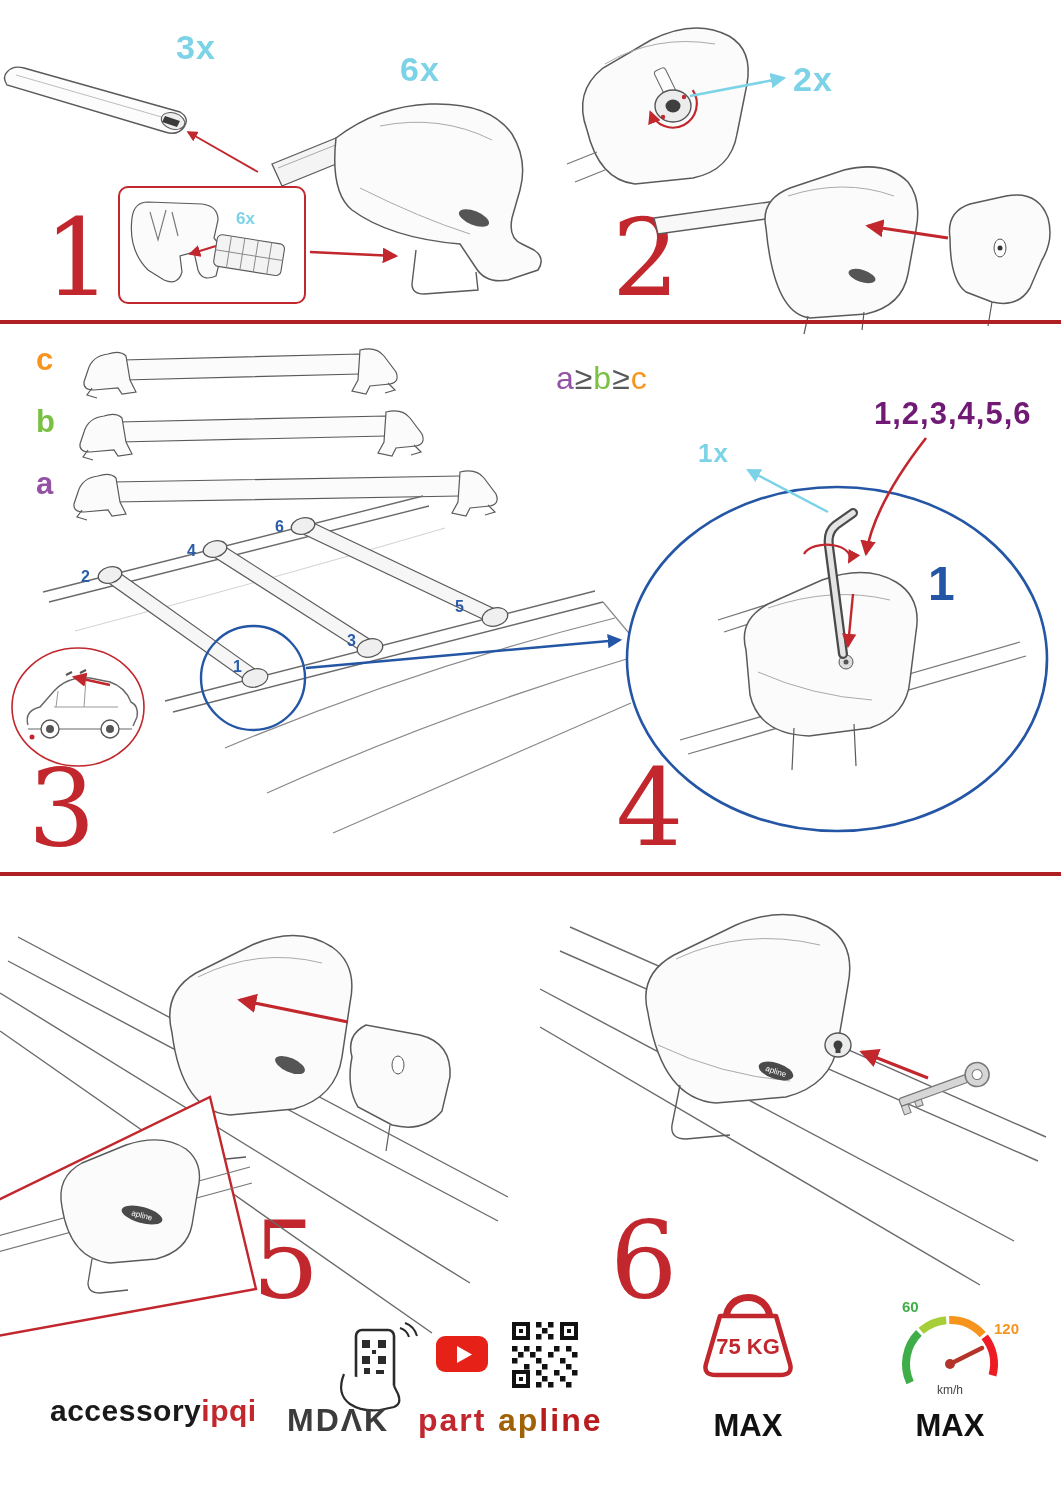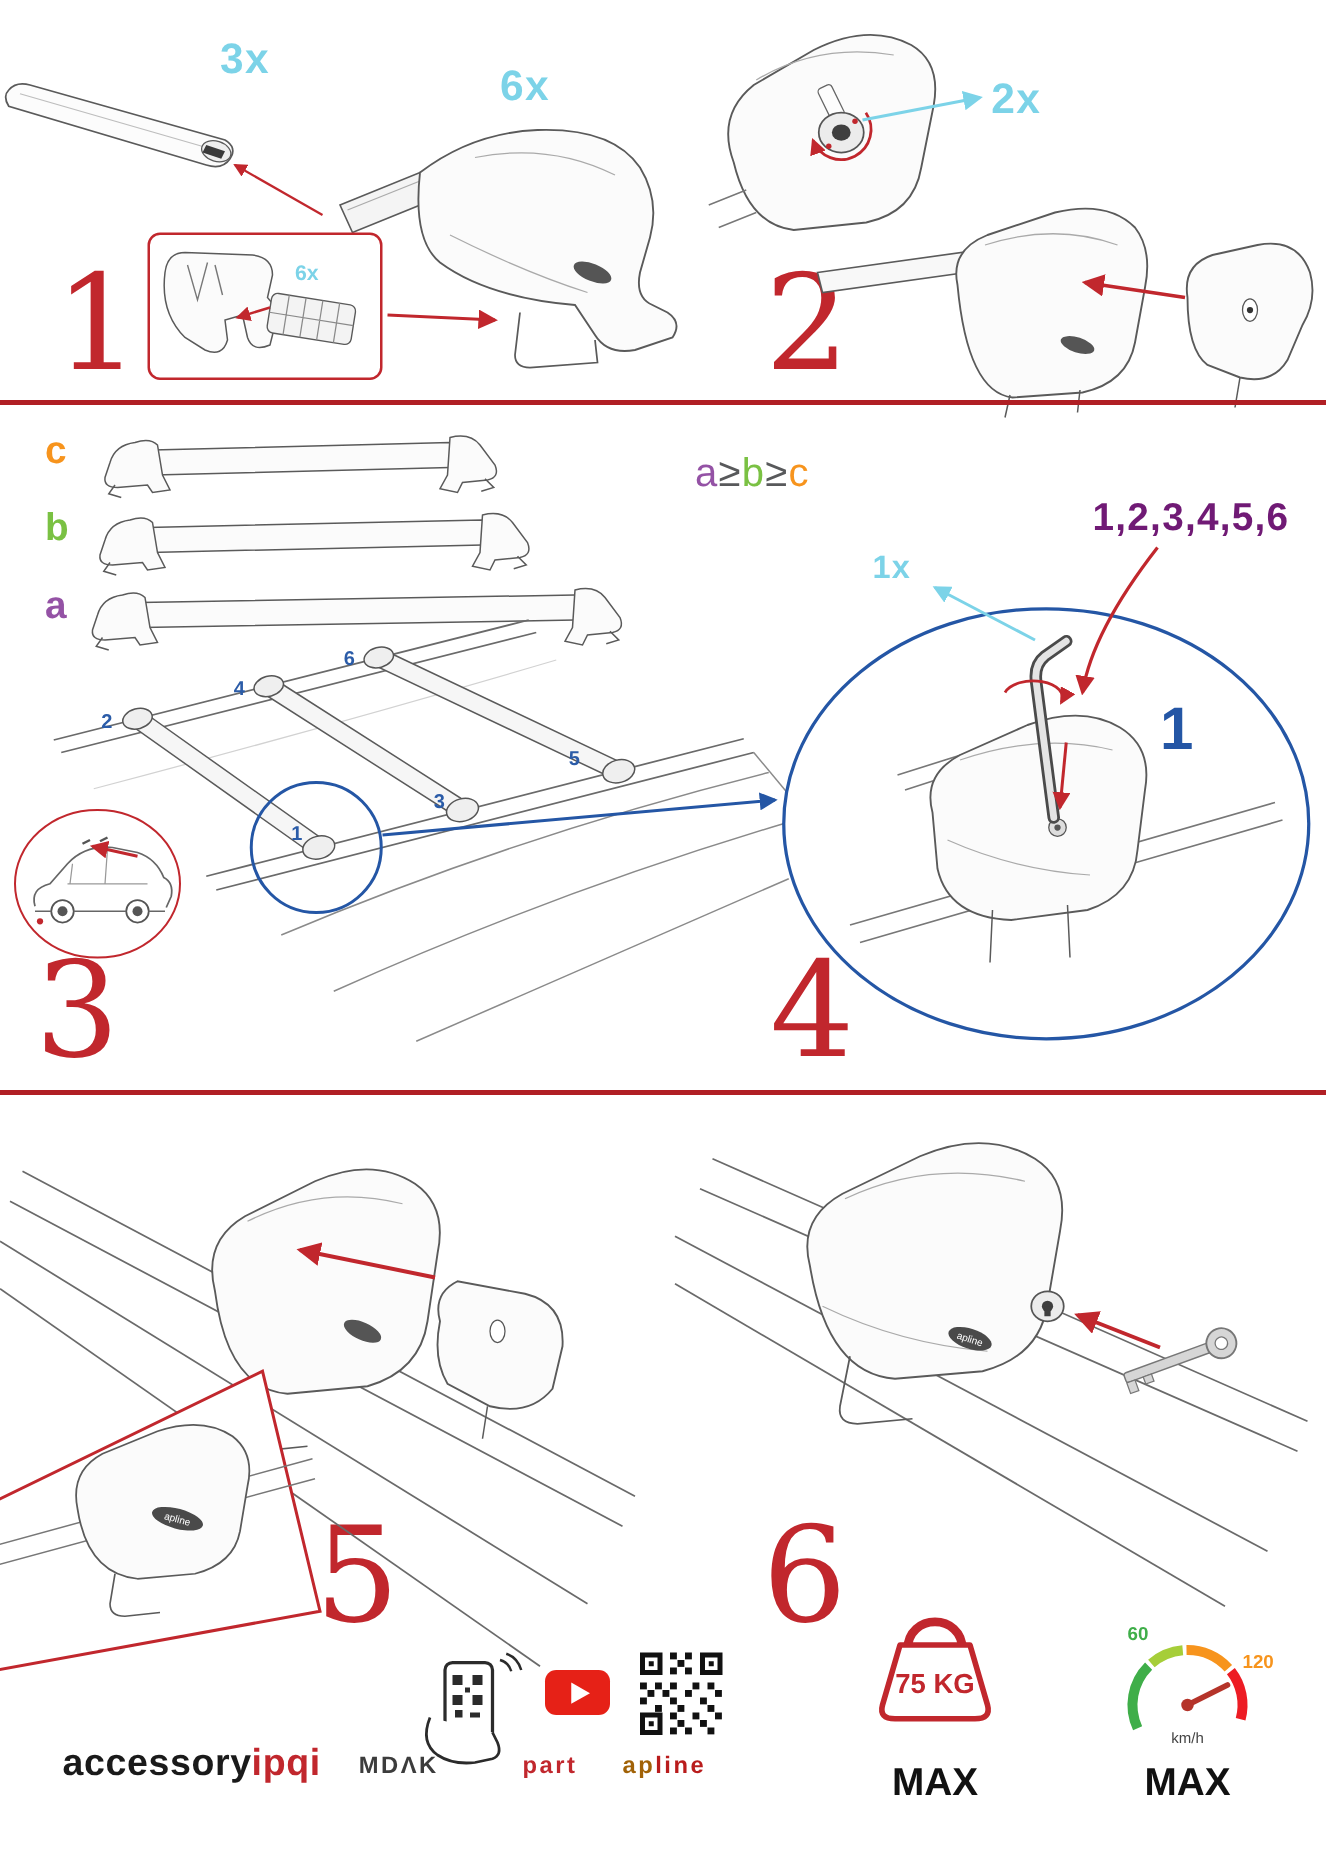--- a/index.html
+++ b/index.html
@@ -13,21 +13,21 @@
   .qty{position:absolute;font-weight:700;font-size:34px;color:#7cd3e8;letter-spacing:1px}
   .qty.small{font-size:26px}
   .divider{position:absolute;left:0;width:100%;height:4px;background:#b01f24}
   .sizeletter{position:absolute;font-weight:700;font-size:31px;line-height:1}
   .rule{position:absolute;font-weight:400;font-size:32px;letter-spacing:1px}
   .seq{position:absolute;font-weight:700;font-size:31px;color:#701a75;letter-spacing:1px}
   .callout1{position:absolute;font-weight:700;font-size:48px;color:#2456a5}
   .model{position:absolute;font-weight:700;font-size:30px;color:#2b3990;letter-spacing:.5px}
   .brand{position:absolute;font-weight:700;font-size:30px;color:#1a1a1a;letter-spacing:.5px}
   .brand .red{color:#c1272d}
-  .smallbrand{position:absolute;font-weight:700;font-size:19px;color:#3c3c3c;letter-spacing:2px}
+  .smallbrand{position:absolute;font-weight:700;font-size:32px;color:#3c3c3c;letter-spacing:2px}
   .smallbrand.red{color:#c1272d}
   .apline .gray{color:#a16207}
   .apline .red{color:#b91c1c}
   .maxlabel{position:absolute;font-weight:700;font-size:31px;color:#111;text-align:center}
   .zoombox{position:absolute;border:2.2px solid #c1272d;border-radius:10px;background:#fff}
   #overlay{position:absolute;left:0;top:0;pointer-events:none;z-index:50}
 </style>
 </head>
 <body>
 

